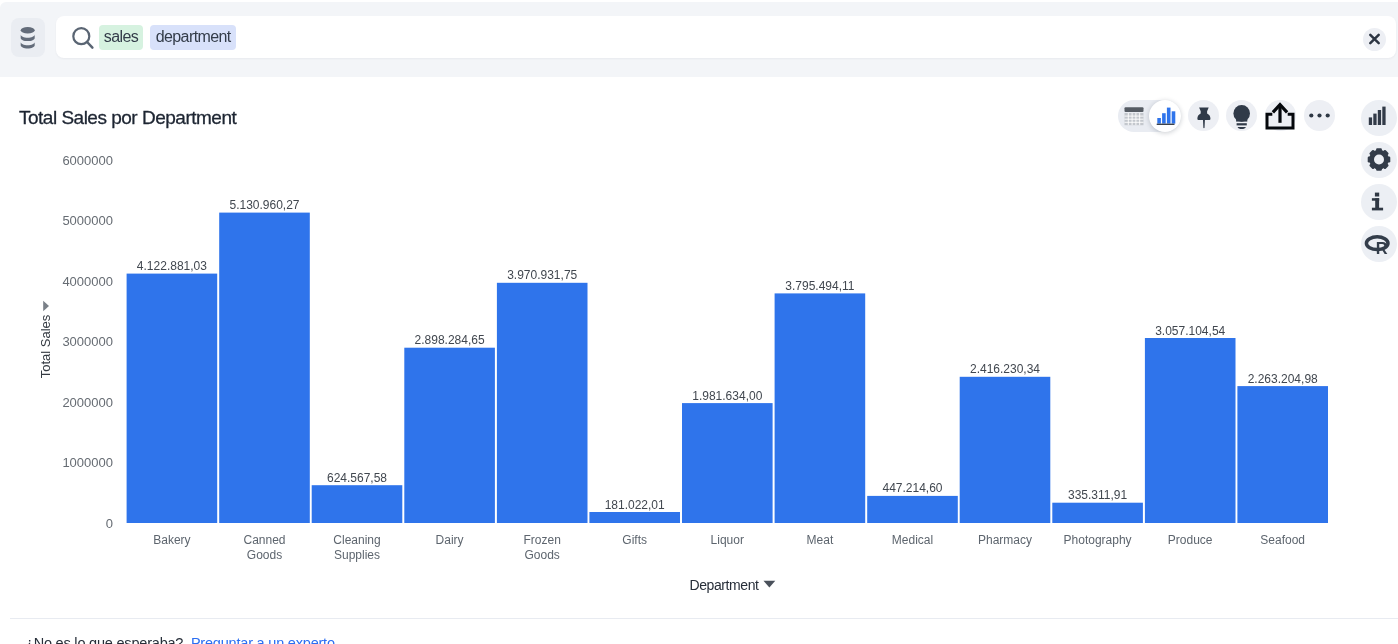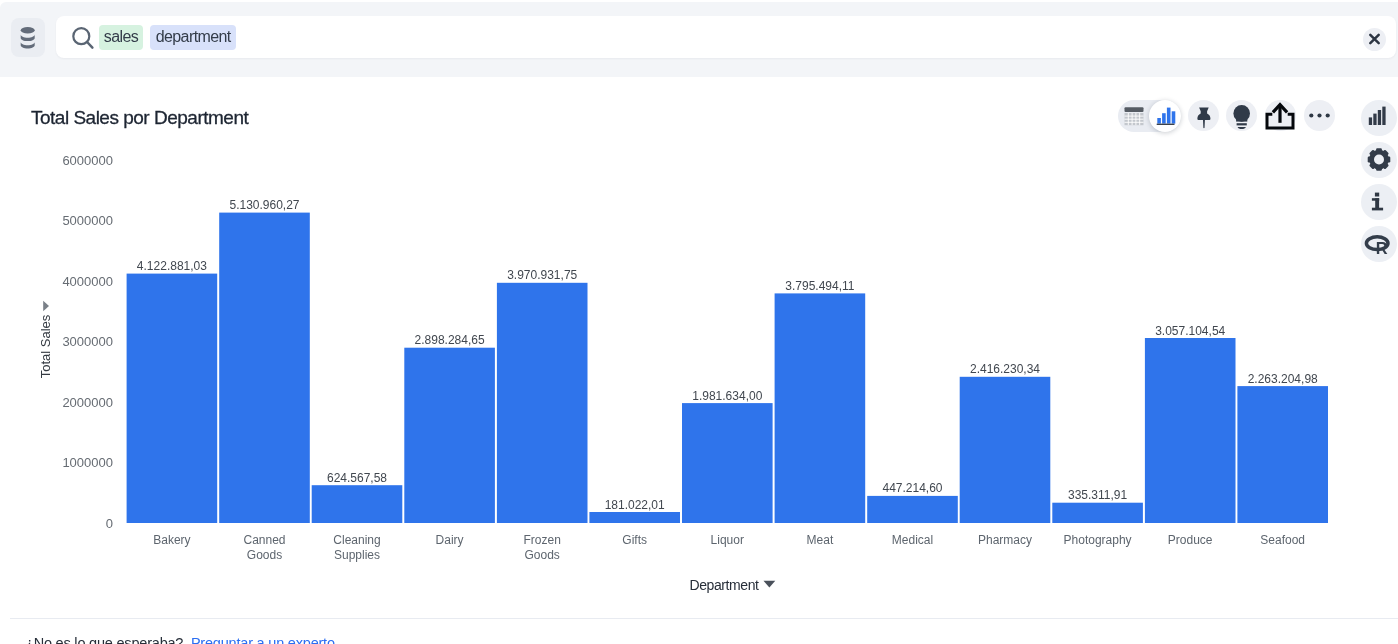--- a/index.html
+++ b/index.html
@@ -6,21 +6,21 @@
 html,body{width:1398px;height:644px;overflow:hidden;background:#fff}
 body{font-family:"Liberation Sans",sans-serif;position:relative}
 .hdr{position:absolute;left:0;top:2px;width:1398px;height:75px;background:#f3f5f8;border-top-left-radius:6px}
 .dbbtn{position:absolute;left:11px;top:18px;width:33.5px;height:38.5px;border-radius:8px;background:#eaedf2}
 .sbar{position:absolute;left:56px;top:16px;width:1340px;height:41.5px;background:#fff;border-radius:8px;box-shadow:0 1px 2px rgba(30,40,60,.05)}
 .tok{position:absolute;top:25.4px;height:24.2px;border-radius:4px;font-size:16px;letter-spacing:-0.6px;color:#333c49;line-height:24.2px;text-align:center}
 .tok-g{left:99px;width:44px;background:#d6f2e0}
 .tok-b{left:150.3px;width:85.8px;background:#d8e1fa}
 .xbtn{position:absolute;left:1363px;top:27.5px;width:23px;height:23px;border-radius:50%;background:#edeff4}
 .card{position:absolute;left:10px;top:77px;width:1388px;height:541px;background:#fff}
-.title{position:absolute;left:31px;top:107px;font-size:19px;letter-spacing:-0.5px;color:#1d2532;font-weight:400;-webkit-text-stroke:0.3px #1d2532}
+.title{position:absolute;left:19px;top:107px;font-size:19px;letter-spacing:-0.5px;color:#1d2532;font-weight:400;-webkit-text-stroke:0.3px #1d2532}
 .circ{position:absolute;border-radius:50%;background:#edeff4}
 .pill{position:absolute;left:1118px;top:99.5px;width:63px;height:32px;border-radius:16px;background:#e9ecf2}
 .wcirc{position:absolute;left:1149.3px;top:99.5px;width:32px;height:32px;border-radius:50%;background:#fff;box-shadow:0 1px 5px rgba(20,30,50,.22)}
 .footline{position:absolute;left:10px;top:618px;width:1388px;height:1px;background:#e8ebf1}
 .footer{position:absolute;left:25px;top:635px;font-size:14.5px;color:#272e39;letter-spacing:-0.2px}
 .footer a{color:#2b6ef2;text-decoration:none}
 svg{position:absolute;left:0;top:0}
 svg text{font-family:"Liberation Sans",sans-serif}
 </style>
 </head>

